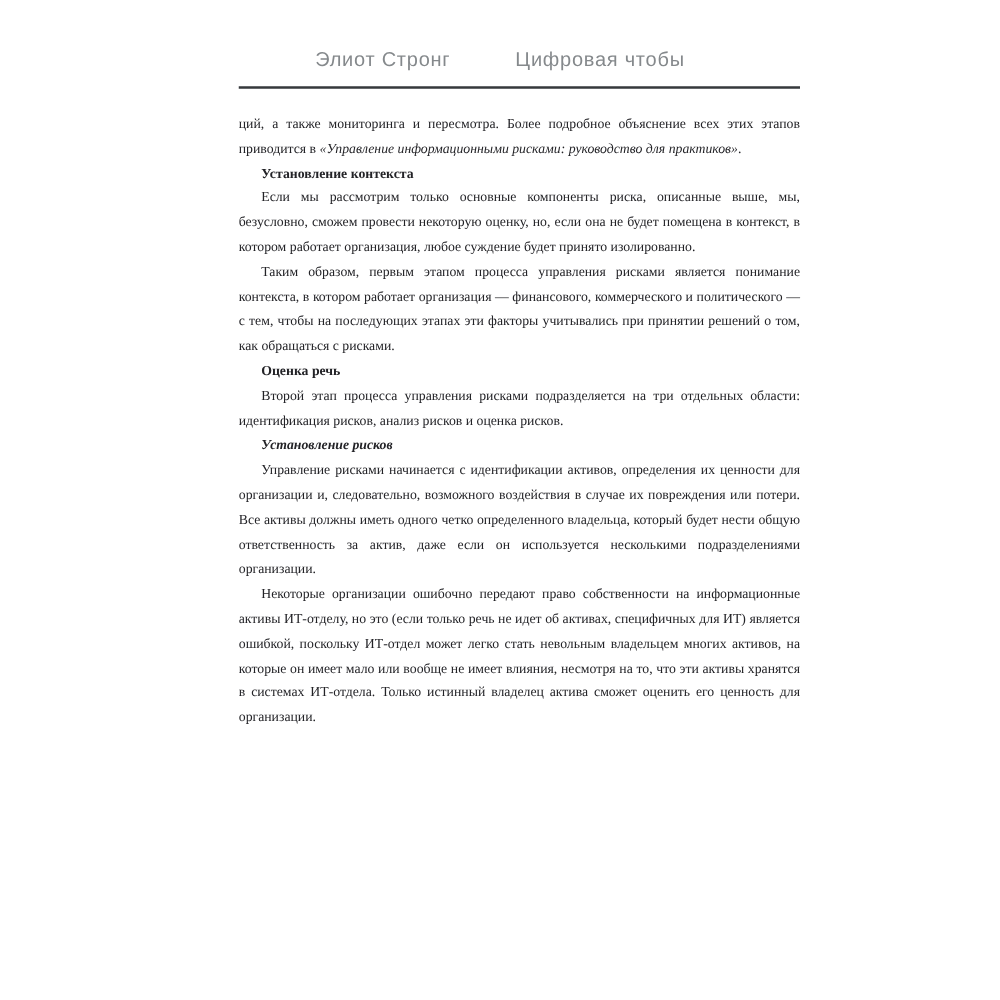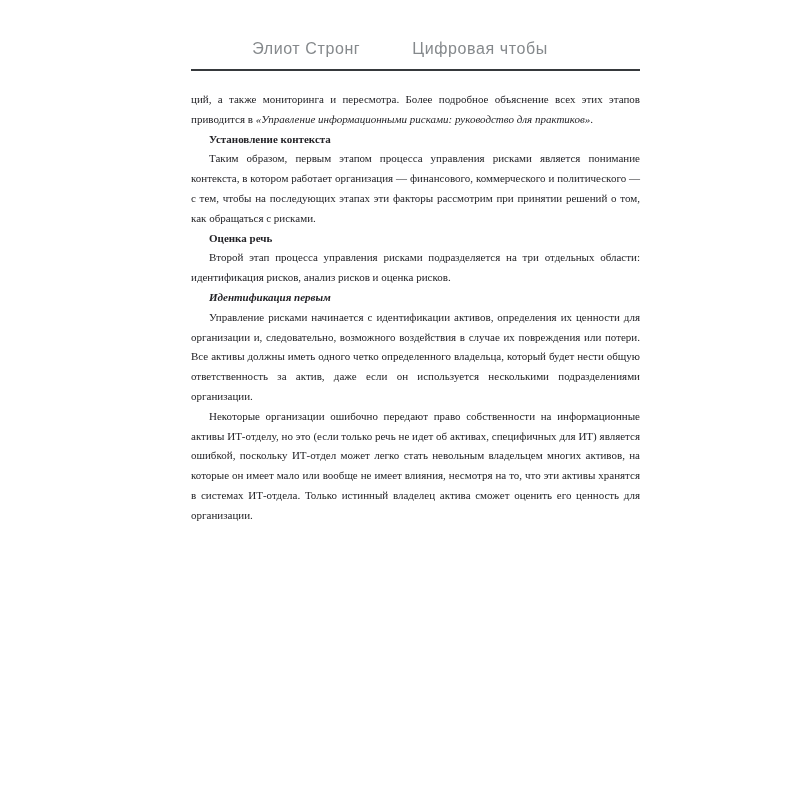--- a/index.html
+++ b/index.html
@@ -77,23 +77,24 @@
   <div class="running-header">
     <span>Элиот Стронг</span>
     <span>Цифровая чтобы</span>
   </div>
 
   <div class="header-rule"></div>
 
   <div class="page-body">
       <p class=""><span class="run-normal">ций, а также мониторинга и пересмотра. Более подробное объяснение всех этих этапов приводится в </span><span class="run-italic">«Управление информационными рисками: руководство для практиков»</span><span class="run-normal">.</span></p>
       <p class="indent"><span class="run-bold">Установление контекста</span></p>
-      <p class="indent"><span class="run-normal">Таким образом, первым этапом процесса управления рисками является понимание контекста, в котором работает организация — финансового, коммерческого и политического — с тем, чтобы на последующих этапах эти факторы рассмотрим при принятии решений о том, как обращаться с рисками.</span></p>
+      <p class="indent"><span class="run-normal">Если мы рассмотрим только основные компоненты риска, описанные выше, мы, безусловно, сможем провести некоторую оценку, но, если она не будет помещена в контекст, в котором работает организация, любое суждение будет принято изолированно.</span></p>
+      <p class="indent"><span class="run-normal">Таким образом, первым этапом процесса управления рисками является понимание контекста, в котором работает организация — финансового, коммерческого и политического — с тем, чтобы на последующих этапах эти факторы учитывались при принятии решений о том, как обращаться с рисками.</span></p>
       <p class="indent"><span class="run-bold">Оценка речь</span></p>
       <p class="indent"><span class="run-normal">Второй этап процесса управления рисками подразделяется на три отдельных области: идентификация рисков, анализ рисков и оценка рисков.</span></p>
-      <p class="indent"><span class="run-bold-italic">Идентификация первым</span></p>
+      <p class="indent"><span class="run-bold-italic">Установление рисков</span></p>
       <p class="indent"><span class="run-normal">Управление рисками начинается с идентификации активов, определения их ценности для организации и, следовательно, возможного воздействия в случае их повреждения или потери. Все активы должны иметь одного четко определенного владельца, который будет нести общую ответственность за актив, даже если он используется несколькими подразделениями организации.</span></p>
       <p class="indent"><span class="run-normal">Некоторые организации ошибочно передают право собственности на информационные активы ИТ-отделу, но это (если только речь не идет об активах, специфичных для ИТ) является ошибкой, поскольку ИТ-отдел может легко стать невольным владельцем многих активов, на которые он имеет мало или вообще не имеет влияния, несмотря на то, что эти активы хранятся в системах ИТ-отдела. Только истинный владелец актива сможет оценить его ценность для организации.</span></p>
     </div>
 
   <div class="page-number">176</div>
 
 </div>
 
 </body></html>

